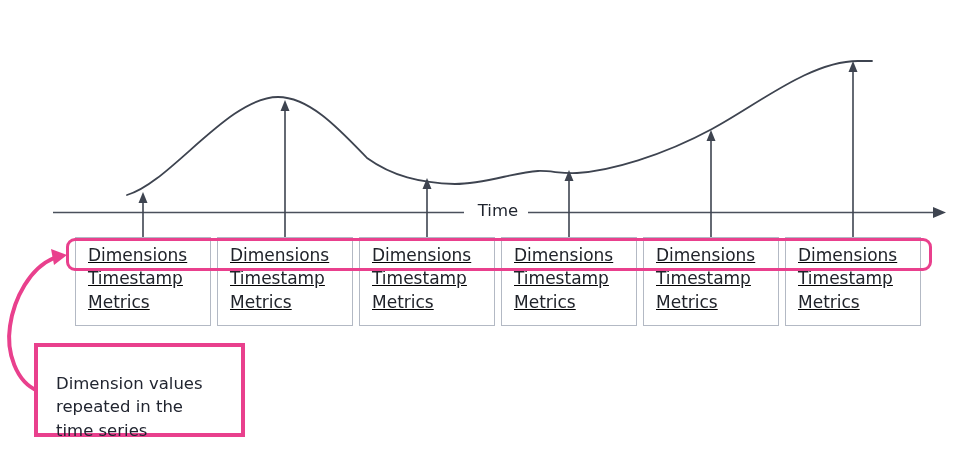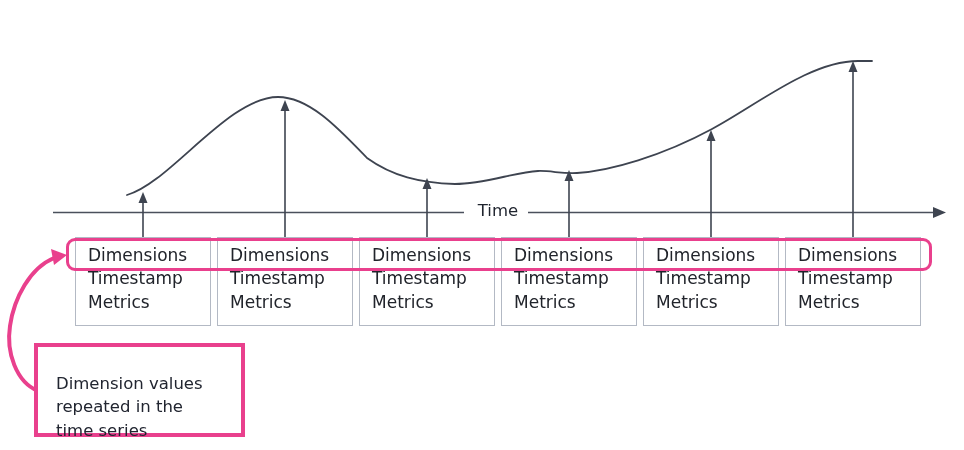--- a/index.html
+++ b/index.html
@@ -23,20 +23,21 @@
     width: 60px;
     text-align: center;
     font-size: 16.5px;
     color: #1f242e;
   }
   .boxes-row {
     position: absolute;
     left: 75px; top: 237px;
     display: flex;
     gap: 6px;
+    text-decoration: underline;
   }
   .record-box {
     width: 136px; height: 89px;
     box-sizing: border-box;
     border: 1.5px solid #b3b9c4;
     background: #ffffff;
     padding: 6px 6px 0 12px;
     font-size: 17px;
     line-height: 23.3px;
     color: #21242b;

